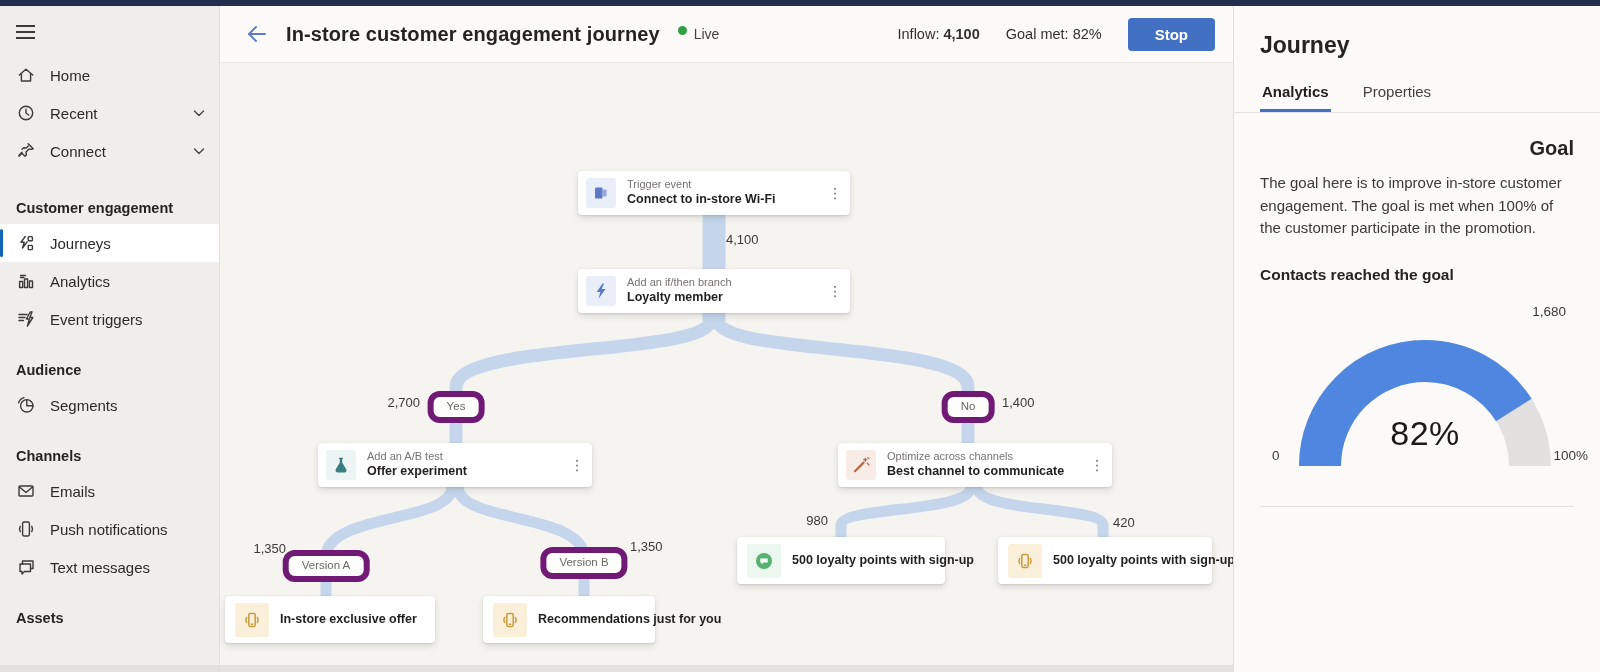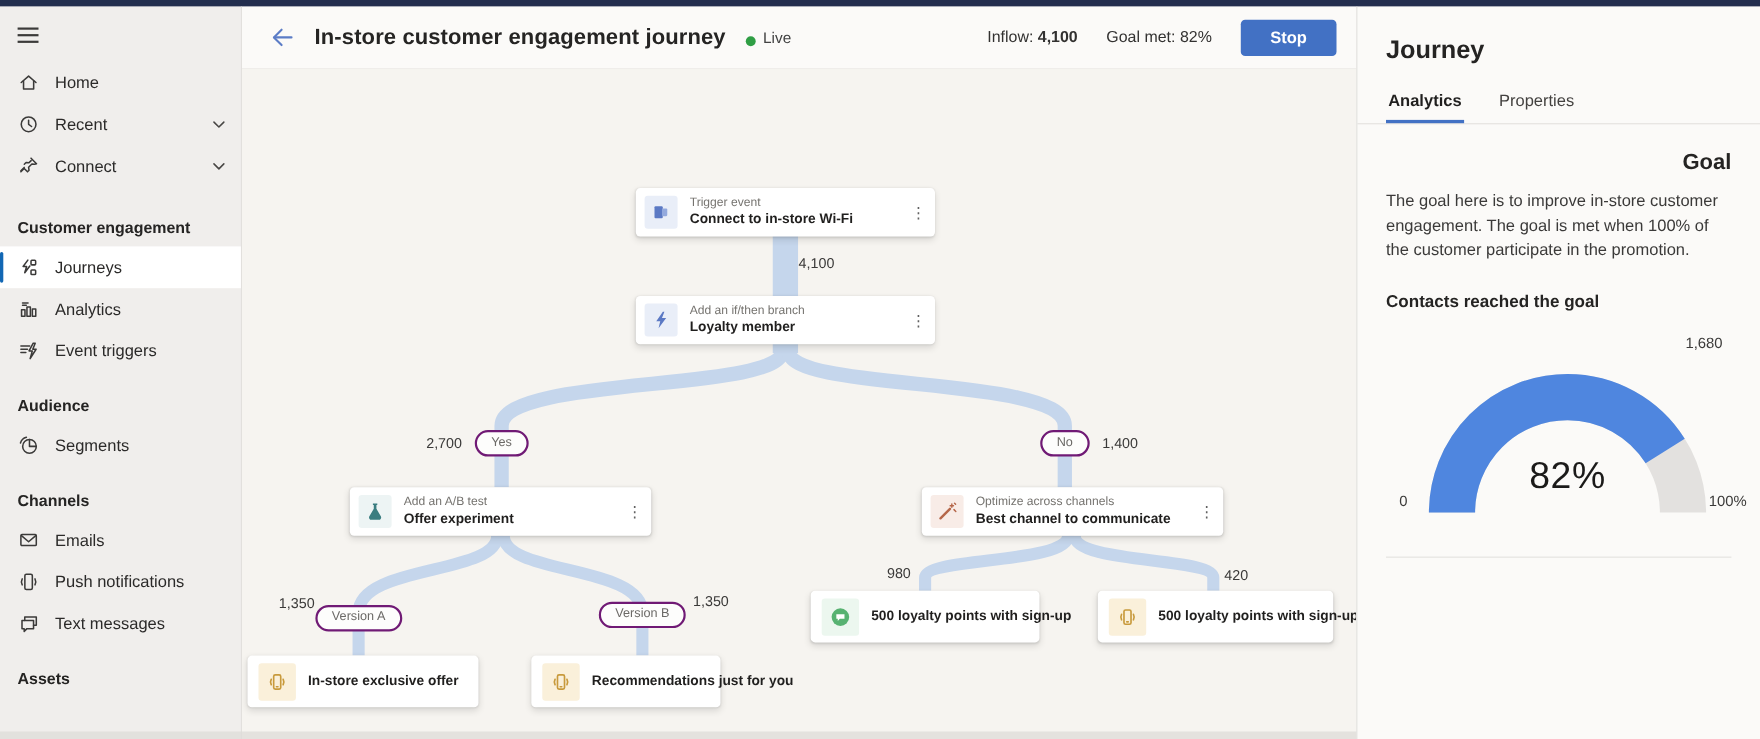--- a/index.html
+++ b/index.html
@@ -18,21 +18,21 @@
   .nav-item.selected .accent { position:absolute; left:0; top:5px; bottom:5px; width:3px; border-radius:2px; background:#1267b4; }
   .sec-head { font-size:14.5px; font-weight:700; color:#252423; padding-left:16px; margin:24px 0 8px; }
   .sec-head.first { margin-top:30px; }
   svg.lin { fill:none; stroke:currentColor; stroke-width:1.4; stroke-linecap:round; stroke-linejoin:round; width:100%; height:100%; }
 
   
   .main { flex:1; display:flex; flex-direction:column; min-width:0; }
   .hdr { height:57px; background:#fbfaf8; border-bottom:1px solid #eceae7; display:flex; align-items:center; padding:0 18px 0 24px; }
   .back { width:26px; height:26px; margin-right:16px; cursor:pointer; }
   .hdr-title { font-size:20px; font-weight:700; color:#252423; letter-spacing:.1px; }
-  .live { display:flex; align-items:flex-end; margin-left:18px; font-size:14px; color:#424242; }
+  .live { display:flex; align-items:flex-start; margin-left:18px; font-size:14px; color:#424242; }
   .live .dot { width:9px; height:9px; border-radius:50%; background:#2f9e44; margin-right:7px; }
   .hdr-right { margin-left:auto; display:flex; align-items:center; gap:26px; }
   .metric { font-size:14.5px; color:#323130; }
   .metric b { font-weight:700; }
   .stop-btn { background:#4271c4; color:#fff; font-size:15px; font-weight:600; border:none; border-radius:4px; padding:8px 27px; cursor:pointer; }
 
   
   .canvas { position:relative; flex:1; background:#f6f4f0; overflow:hidden; }
   .wires { position:absolute; left:0; top:0; }
   .wires path { fill:none; stroke:#c5d6ec; }
@@ -43,21 +43,21 @@
   .nicon svg { width:20px; height:20px; }
   .bg-blue { background:#e9eef8; } .bg-teal { background:#edf4f4; } .bg-rose { background:#f8ece7; }
   .bg-gold { background:#faf0da; } .bg-green { background:#ecf7ef; }
   .ntext { display:flex; flex-direction:column; margin-left:11px; line-height:1.25; min-width:0; }
   .ntype { font-size:11px; color:#75736f; }
   .ntitle { font-size:12.5px; font-weight:700; color:#201f1e; white-space:nowrap; }
   .leaf .ntitle { font-size:12.5px; }
   .kebab { margin-left:auto; width:22px; text-align:center; color:#616161; font-size:14px; cursor:pointer; user-select:none; }
   .cnum { position:absolute; font-size:13px; color:#3b3a39; }
   .cnum.ra { text-align:right; }
-  .pill { position:absolute; background:#fdfdfc; border:2px solid #701a75; border-radius:12px; font-size:11.5px; color:#6b6966; padding:3px 13px; line-height:1.2; white-space:nowrap; transform:translateX(-50%); }
+  .pill { position:absolute; background:#fdfdfc; border:6px solid #701a75; border-radius:12px; font-size:11.5px; color:#6b6966; padding:3px 13px; line-height:1.2; white-space:nowrap; transform:translateX(-50%); }
 
   
   .panel { width:367px; min-width:367px; background:#fbfaf8; border-left:1px solid #e2e0dd; padding:26px 26px 0; position:relative; }
   .panel h1 { font-size:23px; font-weight:700; color:#252423; }
   .tabs { display:flex; gap:30px; margin:20px -26px 0; padding:0 26px; border-bottom:1px solid #e3e1de; }
   .tab { font-size:15px; color:#444240; padding:4px 2px 9px; cursor:pointer; border-bottom:3px solid transparent; }
   .tab.active { font-weight:700; color:#201f1e; border-bottom-color:#4271c4; }
   .goal-h { font-size:20px; font-weight:700; color:#252423; margin-top:24px;text-align:right; }
   .goal-p { font-size:15px; line-height:1.5; color:#39383六; color:#3b3a39; margin-top:12px; max-width:315px; }
   .gauge-h { font-size:15.5px; font-weight:700; color:#252423; margin-top:26px; }

